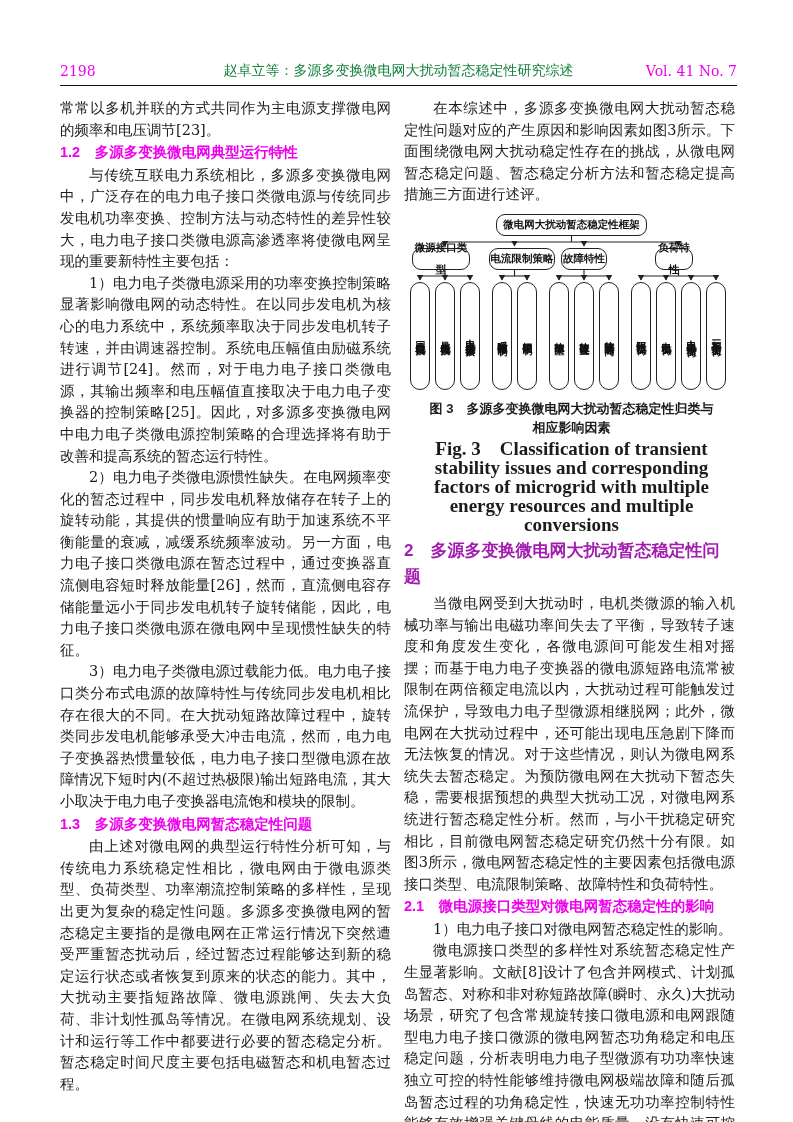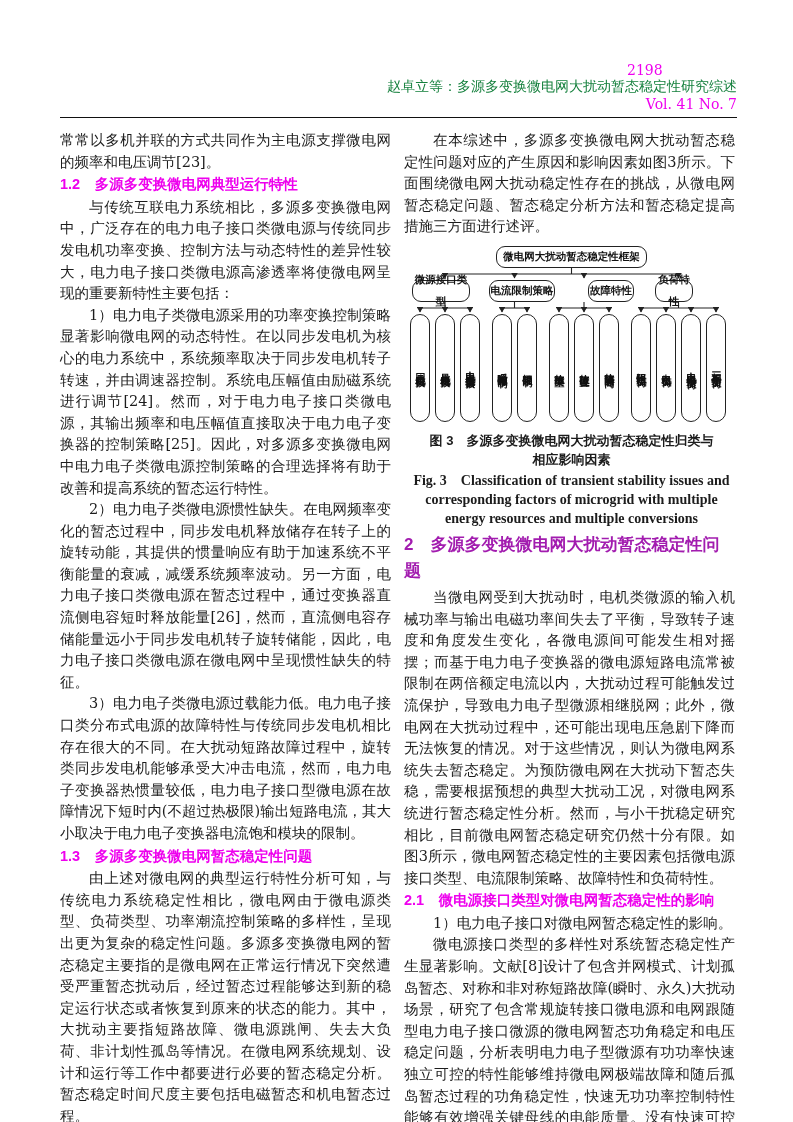--- a/index.html
+++ b/index.html
@@ -4,22 +4,22 @@
 <style>
   * { margin:0; padding:0; box-sizing:border-box; }
   body { background:#888; font-family:"DejaVu Serif","Liberation Serif",serif; }
   .page {
     width:793px; height:1122px; background:#ffffff; margin:0 auto;
     padding:62px 56px 0 60px; position:relative; overflow:hidden;
     color:#1c1c1c;
   }
   
   .header {
-    display:flex; justify-content:space-between; align-items:flex-end;
-    border-bottom:1.5px solid #111; padding-bottom:5px;flex-direction:column;
+    display:flex; justify-content:space-between; align-items:center;
+    border-bottom:1.5px solid #111; padding-bottom:5px;
   }
   .header .pagenum, .header .vol {
     color:#ee00ee; font-size:14px; width:110px;
   }
   .header .vol { text-align:right; }
   .header .rtitle {
     color:#15803d; font-size:14px; text-align:center; flex:1;
   }
   
   .columns { display:flex; gap:13px; margin-top:12px; }
@@ -43,32 +43,32 @@
   .fig3 svg.conn { position:absolute; left:0; top:0; width:335px; height:182px; }
   .fbox {
     position:absolute; border:1px solid #222; border-radius:9px;
     background:#fff; display:flex; align-items:center; justify-content:center;
     font-weight:bold; color:#111; text-align:center;
   }
   .froot { top:2px; left:92px; width:151px; height:22px; font-size:10.5px; }
   .fgroup { top:36px; height:22px; font-size:10.5px; }
   .fg1 { left:8px;   width:58px; }
   .fg2 { left:77px;  width:66px;margin-left:8px; }
-  .fg3 { left:157px; width:46px;margin-left:27px; }
+  .fg3 { left:157px; width:46px; }
   .fg4 { left:251px; width:38px; }
   .fleaf { top:70px; width:20px; height:108px; border-radius:10px; font-size:10px; }
   .fleaf span { writing-mode:vertical-rl; text-orientation:upright; line-height:1.0; letter-spacing:1px; }
   .fl1  { left:6px; }  .fl2  { left:31px; } .fl3  { left:56px; }
   .fl4  { left:88px; } .fl5  { left:113px; }
   .fl6  { left:145px; } .fl7  { left:170px; } .fl8  { left:195px; }
   .fl9  { left:227px; } .fl10 { left:252px; } .fl11 { left:277px; } .fl12 { left:302px; }
   
   .cap-zh { text-align:center; font-weight:bold; font-size:13px; line-height:19px;
     font-family:"Liberation Sans","DejaVu Sans",sans-serif; margin-top:5px; }
-  .cap-en { text-align:center; font-weight:bold; font-size:14px; line-height:19px;
+  .cap-en { text-align:center; font-weight:bold; font-size:19px; line-height:19px;
     font-family:"Liberation Serif","DejaVu Serif",serif; margin:2px 8px 4px 8px; }
 </style>
 </head>
 <body>
 
 <div class="page">
 
   <div class="header">
     <span class="pagenum">2198</span>
     <span class="rtitle">赵卓立等：多源多变换微电网大扰动暂态稳定性研究综述</span>

